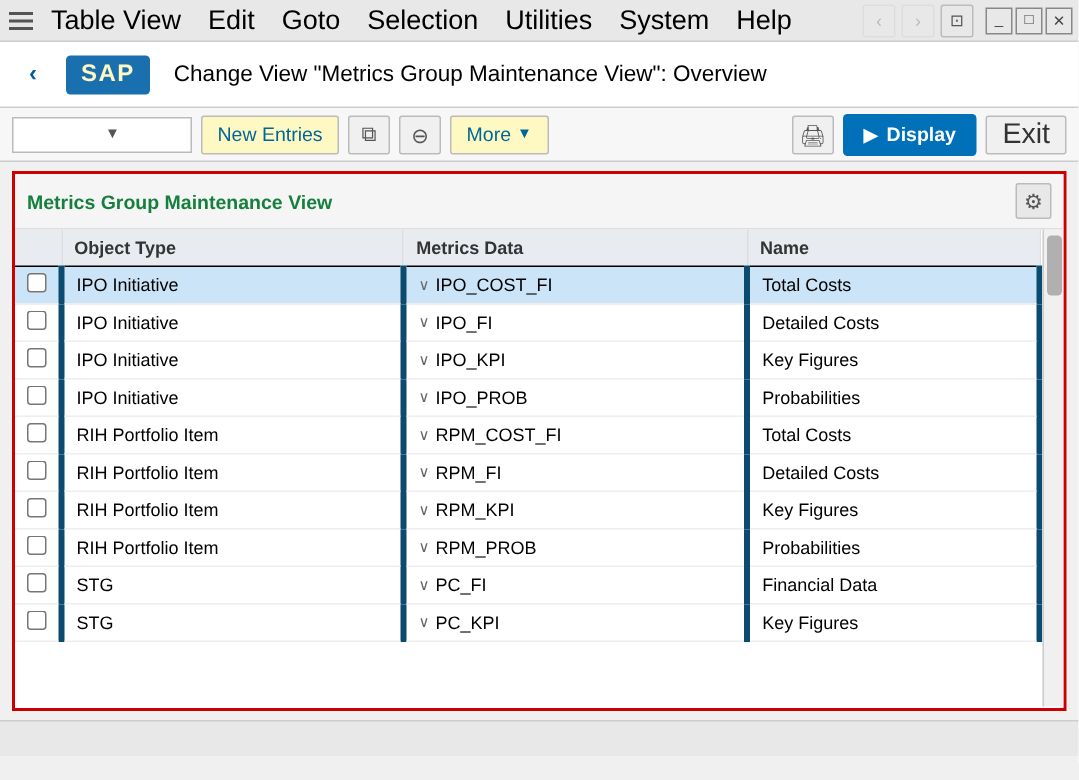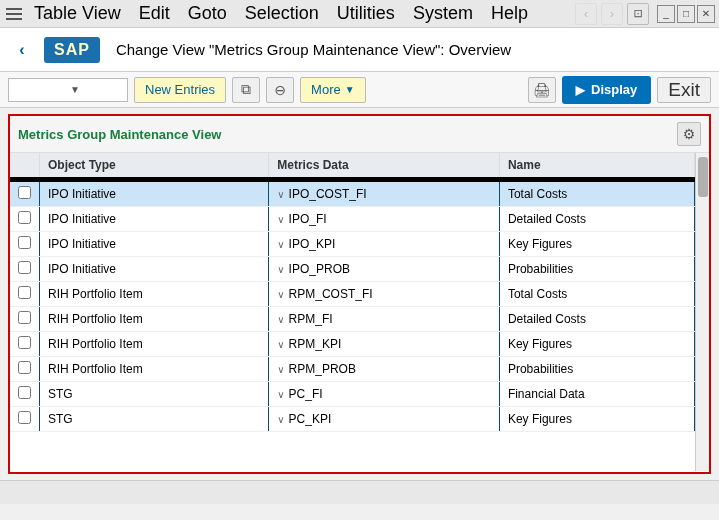--- a/index.html
+++ b/index.html
@@ -238,29 +238,29 @@
     }
     .data-table thead tr {
       background: #e8ecf0;
     }
     .data-table th {
       text-align: left;
       padding: 5px 8px;
       font-size: 12px;
       font-weight: bold;
       color: #333;
-      border-bottom: 5px solid #000000;
+      border-bottom: 1px solid #000000;
       border-right: 1px solid #ddd;
     }
     .data-table td {
       padding: 4px 8px;
       font-size: 12px;
       color: #000;
       border-bottom: 1px solid #eee;
-      border-right: 1px solid #0c4a6e;
+      border-right: 4px solid #0c4a6e;
     }
     .data-table tr.selected { background: #cce4f7; }
     .checkbox-col {
       width: 28px;
       text-align: center;
     }
     .metrics-group-col {
       display: flex;
       align-items: center;
       gap: 4px;

